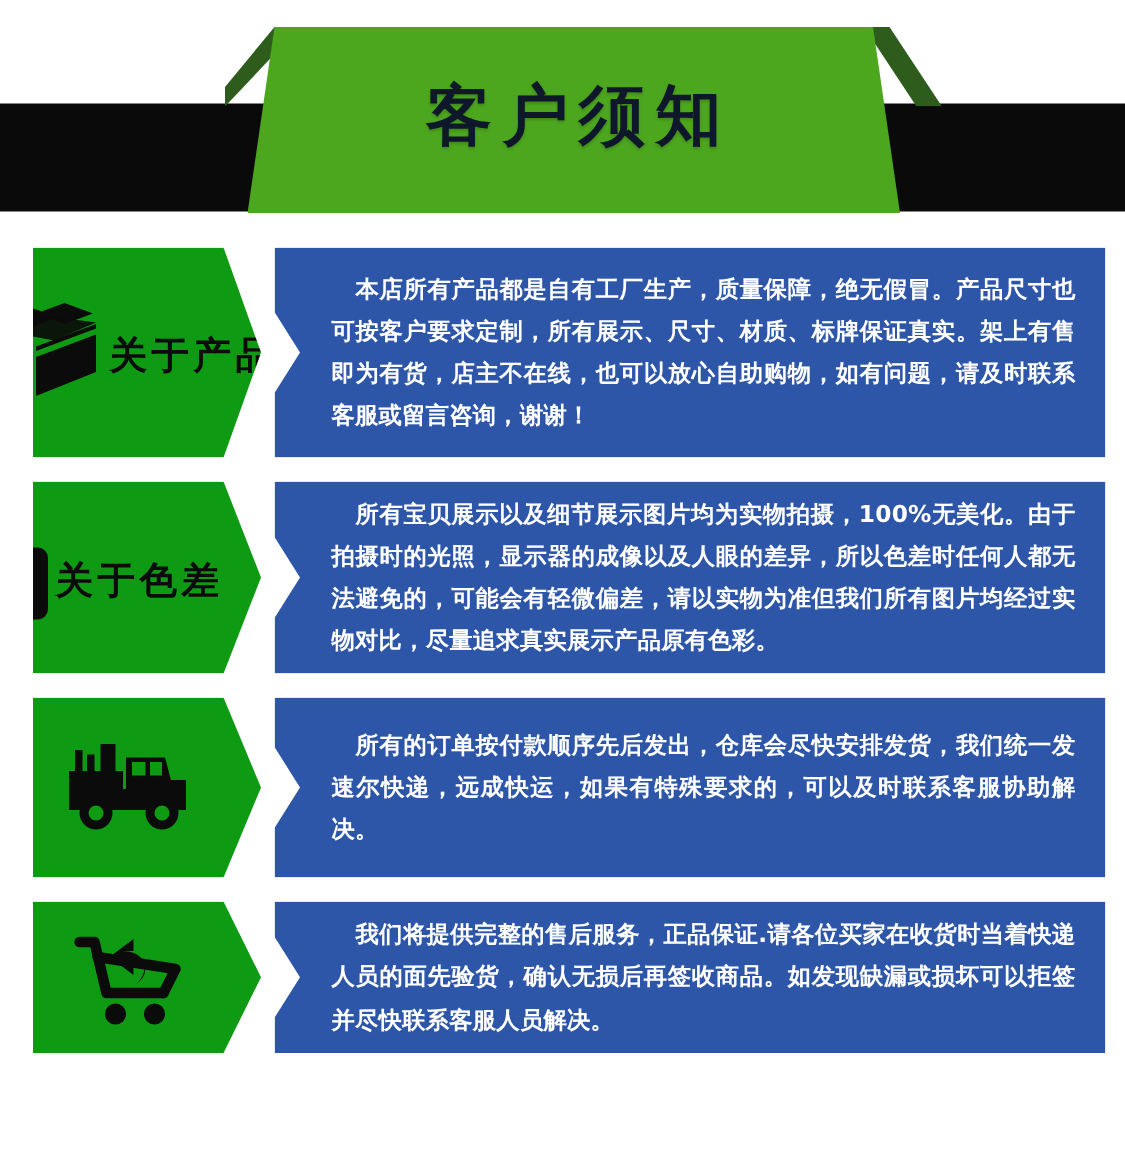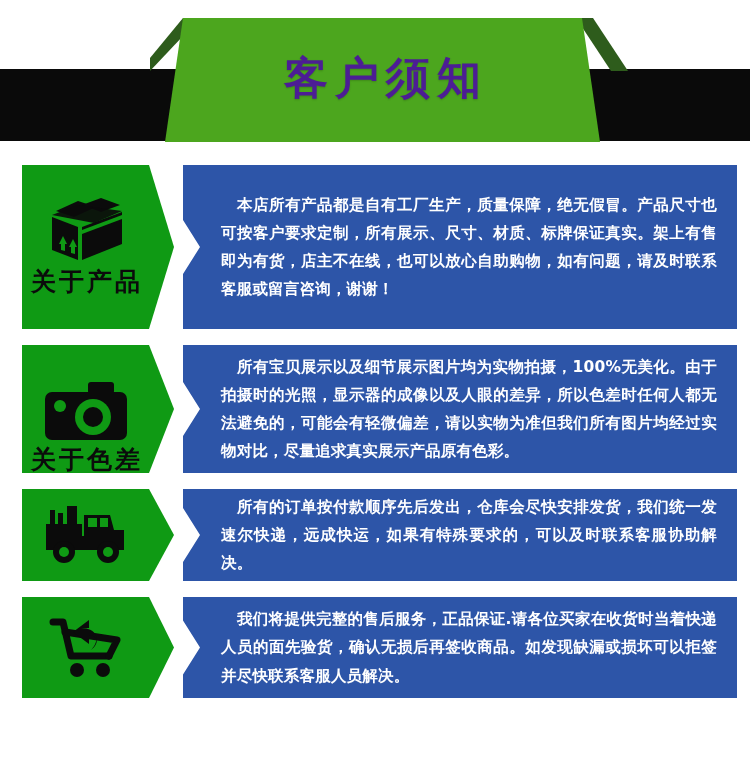--- a/index.html
+++ b/index.html
@@ -63,21 +63,21 @@
     width: 435px;
     height: 124px;
     background: #4ca61e;
     clip-path: polygon(18px 0, 417px 0, 435px 124px, 0 124px);
     display: flex;
     align-items: center;
     justify-content: center;
   }
 
   .banner-title {
-    color: #4c1d95;
+    color: #0f172a;
     font-size: 44px;
     font-weight: bold;
     letter-spacing: 7px;
     text-indent: 7px;
     line-height: 1;
     padding-bottom: 4px;
     white-space: nowrap;
     text-shadow: 0 1px 2px rgba(0,0,0,0.18);
   }
 
@@ -96,21 +96,20 @@
   }
 
   
   .tile {
     position: relative;
     flex: 0 0 auto;
     width: 152px;
     background: #0f9a14;
     clip-path: polygon(0 0, 127px 0, 152px 50%, 127px 100%, 0 100%);
     display: flex;
-    flex-direction: column;
     align-items: center;
     justify-content: center;
     padding-right: 25px;
   }
 
   .tile-icon {
     display: block;
     line-height: 0;
   }
 
@@ -145,23 +144,23 @@
     color: #ffffff;
     font-size: 15.5px;
     font-weight: bold;
     line-height: 1.82;
     text-align: justify;
     text-indent: 16px;
     letter-spacing: 0.2px;
   }
 
   
-  .row-1 .tile, .row-1 .panel { height: 164px; }
+  .row-1 .tile, .row-1 .panel { height: 140px; }
   .row-2 .tile, .row-2 .panel { height: 128px; justify-content: flex-end; }
-  .row-3 .tile, .row-3 .panel { height: 92px; }
+  .row-3 .tile, .row-3 .panel { height: 120px; }
   .row-4 .tile, .row-4 .panel { height: 101px; }
 
   .row-3 .panel-text, .row-4 .panel-text { text-indent: 16px; }
 </style>
 </head>
 <body>
 
 <div id="page">
 
   <div class="banner">

